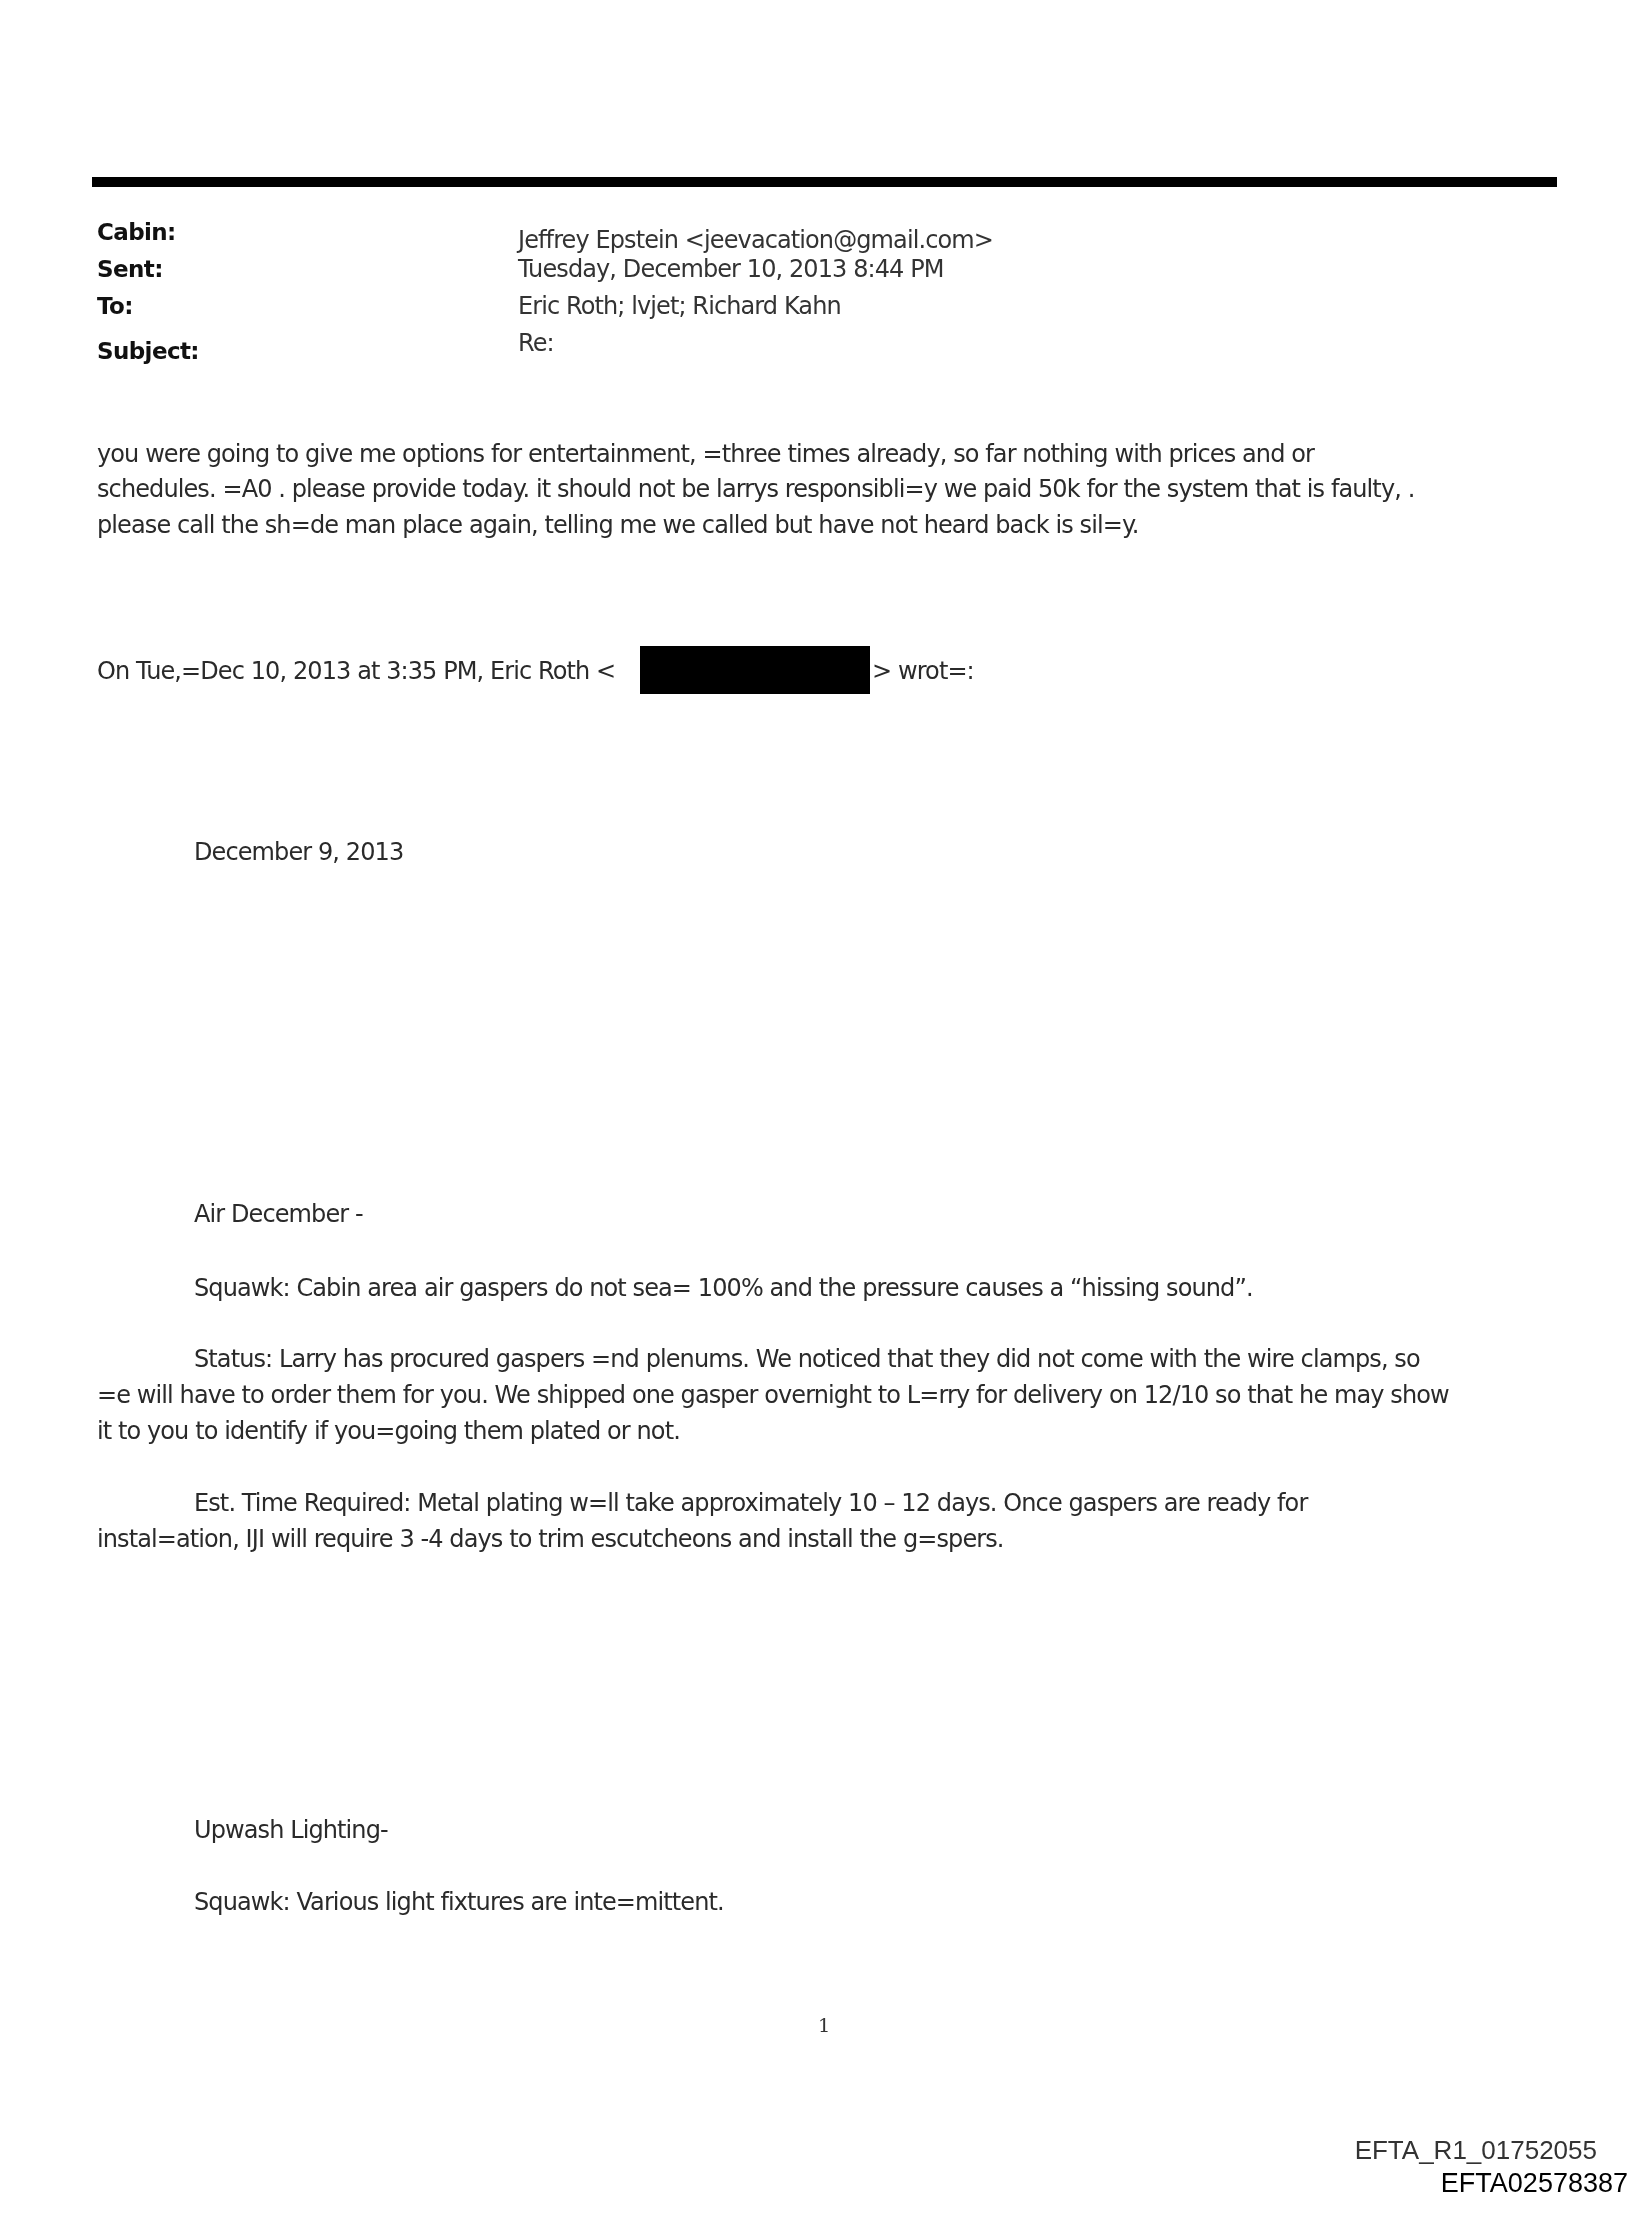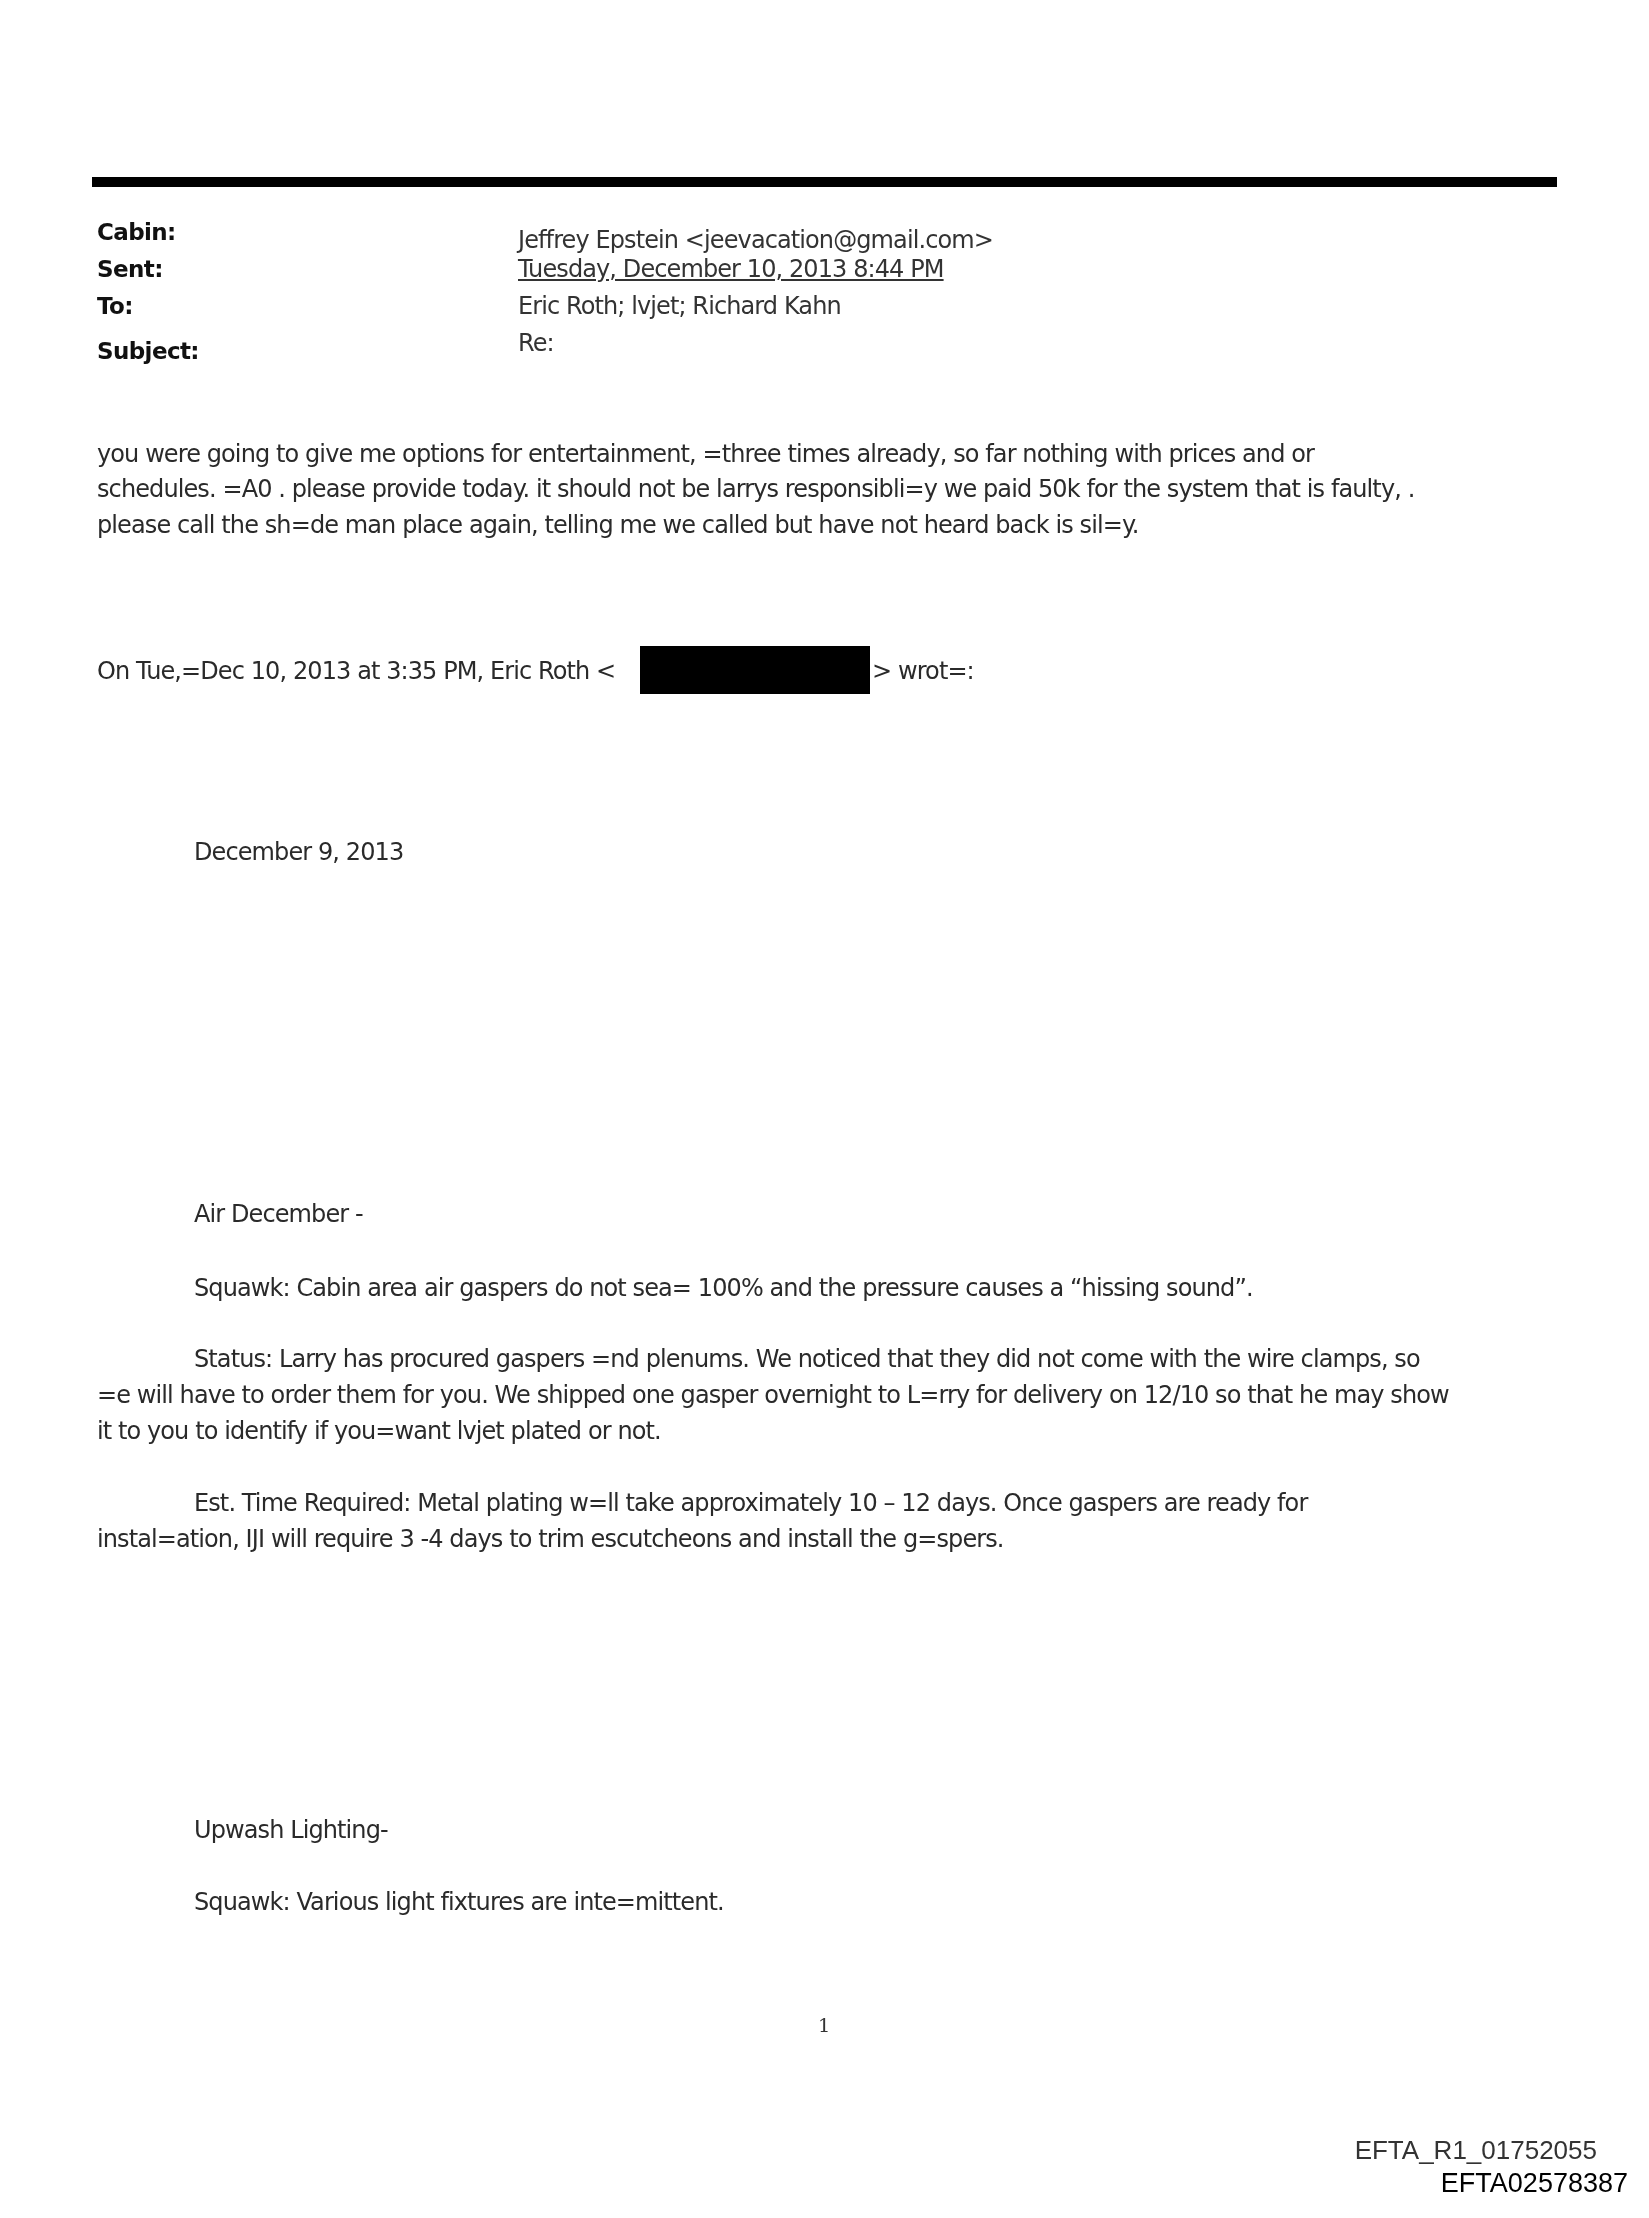--- a/index.html
+++ b/index.html
@@ -19,21 +19,21 @@
 </head>
 <body>
 
 <div class="rule"></div>
 
 <div>
   <div class="abs hlabel" style="top:219px;">Cabin:</div>
   <div class="abs hval" style="top:226px;">Jeffrey Epstein &lt;jeevacation@gmail.com&gt;</div>
 
   <div class="abs hlabel" style="top:256px;">Sent:</div>
-  <div class="abs hval" style="top:255px;text-decoration:underline;">Tuesday, December 10, 2013 8:44 PM</div>
+  <div class="abs hval" style="top:255px;">Tuesday, December 10, 2013 8:44 PM</div>
 
   <div class="abs hlabel" style="top:293px;">To:</div>
   <div class="abs hval" style="top:292px;">Eric Roth; lvjet; Richard Kahn</div>
 
   <div class="abs hlabel" style="top:338px;">Subject:</div>
   <div class="abs hval" style="top:329px;">Re:</div>
 </div>
 
 <div>
   <div class="abs body l0" style="top:440px;">you were going to give me options for entertainment,  =three times already,   so far nothing with prices and or</div>
@@ -45,21 +45,21 @@
 <div class="redact"></div>
 <div class="abs body" style="left:872px; top:657px;">&gt; wrot=:</div>
 
 <div class="abs body l1" style="top:838px;">December 9, 2013</div>
 
 <div>
   <div class="abs body l1" style="top:1200px;">Air December -</div>
   <div class="abs body l1" style="top:1274px;">Squawk:  Cabin area air gaspers do not sea= 100% and the pressure causes a “hissing sound”.</div>
   <div class="abs body l1" style="top:1345px;">Status:  Larry has procured gaspers =nd plenums.  We noticed that they did not come with the wire clamps, so</div>
   <div class="abs body l0" style="top:1381px;">=e will have to order them for you.  We shipped one gasper overnight to L=rry for delivery on 12/10 so that he may show</div>
-  <div class="abs body l0" style="top:1417px;">it to you to identify if you=want lvjet plated or not.</div>
+  <div class="abs body l0" style="top:1417px;">it to you to identify if you=going them plated or not.</div>
   <div class="abs body l1" style="top:1489px;">Est. Time Required:  Metal plating w=ll take approximately 10 – 12 days.  Once gaspers are ready for</div>
   <div class="abs body l0" style="top:1525px;">instal=ation, IJI will require 3 -4  days to trim escutcheons and install the g=spers.</div>
 </div>
 
 <div>
   <div class="abs body l1" style="top:1816px;">Upwash Lighting-</div>
   <div class="abs body l1" style="top:1888px;">Squawk:  Various light fixtures are inte=mittent.</div>
 </div>
 
 <div class="abs pnum">1</div>

